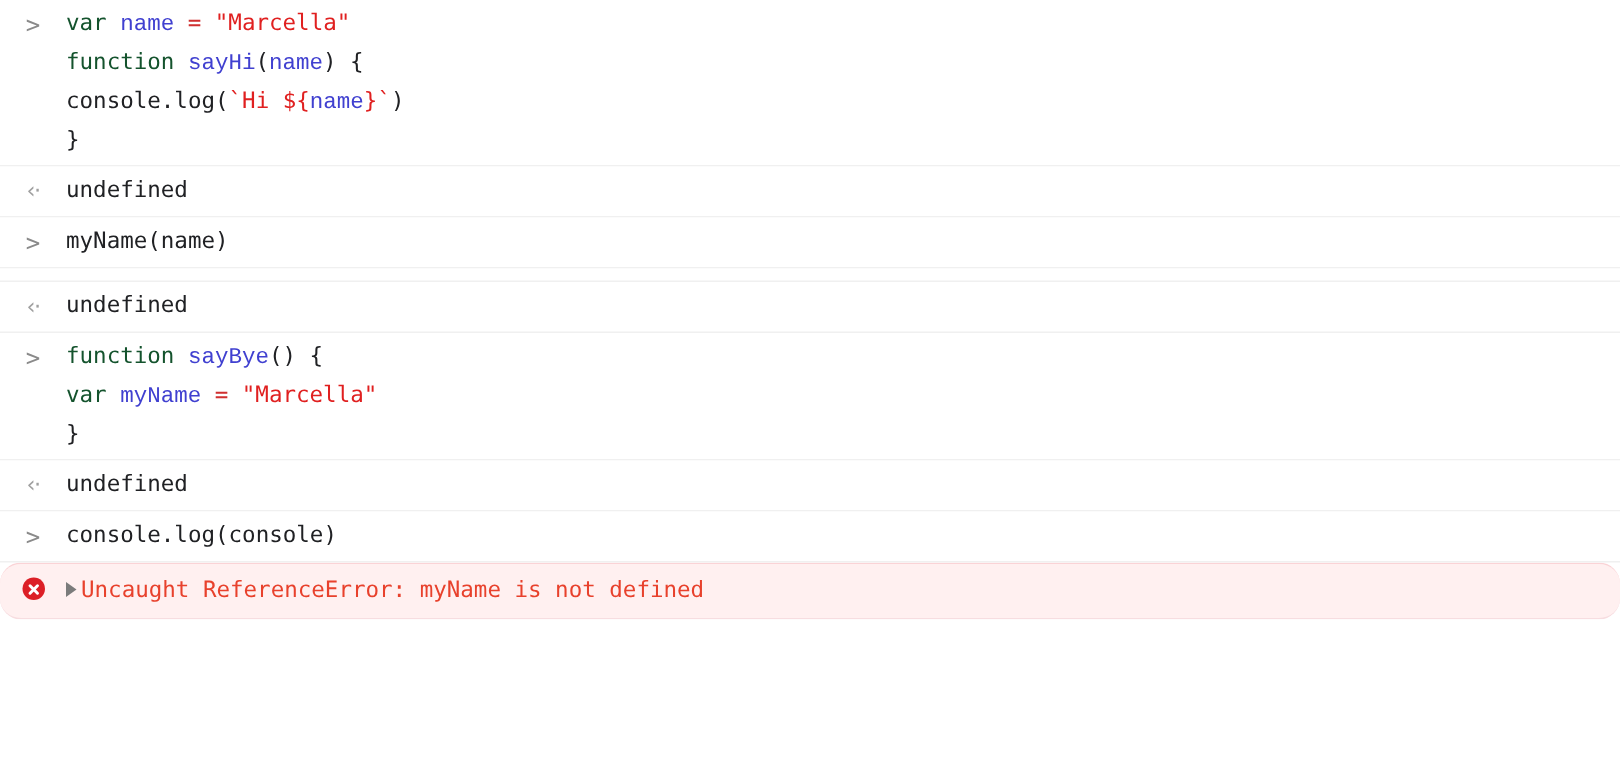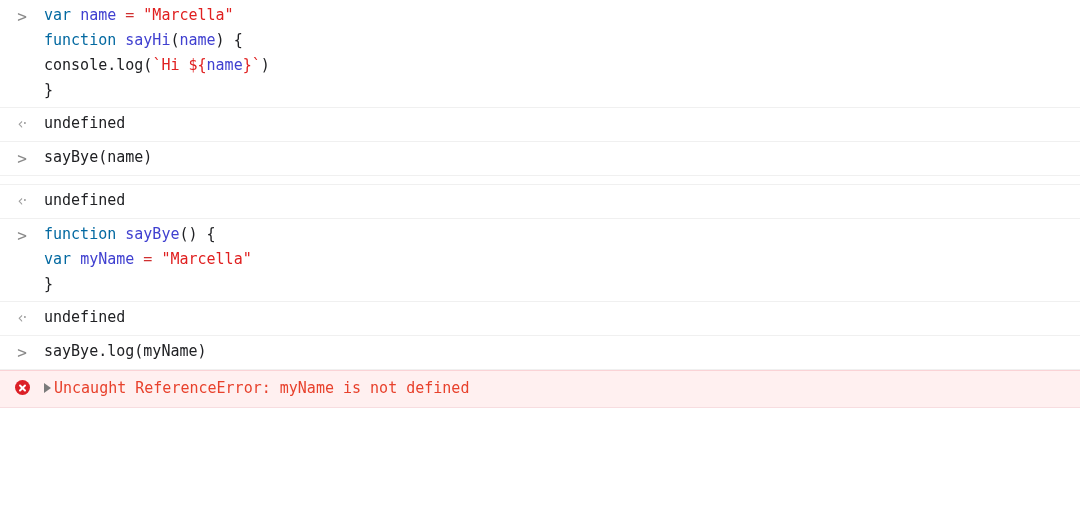--- a/index.html
+++ b/index.html
@@ -27,21 +27,21 @@
   
   .row {
     position: relative;
     display: flex;
     align-items: flex-start;
     border-bottom: 1px solid #f0f0f0;
     padding: 3px 0 4px 0;
     box-sizing: border-box;
     background: #ffffff;
   }
-  .row:last-child { border-bottom: 1px solid #f7dde0; }
+  .row:last-child { border-bottom: 1px solid #f7dde0; border-radius: 14px; }
 
   .gutter {
     flex: 0 0 44px;
     width: 44px;
     text-align: center;
     padding-top: 1px;
     user-select: none;
   }
 
   .content {
@@ -62,22 +62,22 @@
   .glyph-return {
     display: inline-block;
     color: #a0a0a0;
     font-size: 15px;
     font-family: "DejaVu Sans", sans-serif;
     line-height: 25px;
     letter-spacing: -1px;
   }
 
   
-  .tok-kw      { color: #0369a1; }
-  .tok-ident   { color: #4040d0; }
+  .tok-kw      { color: #14532d; }
+  .tok-ident   { color: #4040d0; font-family: Liberation Mono, monospace; }
   .tok-str     { color: #e02020; }
   .tok-op      { color: #d03030; }
   .tok-plain   { color: #202124; }
 
   
   .row-output .content { color: #202124; }
   .row-return .content { color: #868686; }
 
   
   .row-error {
@@ -138,38 +138,38 @@
     <div class="row row-input multiline">
       <div class="gutter"><span class="glyph-input">&gt;</span></div>
       <div class="content"><span class="code-line"><span class="tok-kw">var </span><span class="tok-ident">name </span><span class="tok-op">= </span><span class="tok-str">"Marcella"</span></span><span class="code-line"><span class="tok-kw">function </span><span class="tok-ident">sayHi</span><span class="tok-plain">(</span><span class="tok-ident">name</span><span class="tok-plain">) {</span></span><span class="code-line"><span class="tok-plain">console.log(</span><span class="tok-str">`Hi ${</span><span class="tok-ident">name</span><span class="tok-str">}`</span><span class="tok-plain">)</span></span><span class="code-line"><span class="tok-plain">}</span></span></div>
     </div>
     <div class="row row-return">
       <div class="gutter"><span class="glyph-return">‹·</span></div>
       <div class="content"><span class="code-line"><span class="tok-plain">undefined</span></span></div>
     </div>
     <div class="row row-input">
       <div class="gutter"><span class="glyph-input">&gt;</span></div>
-      <div class="content"><span class="code-line"><span class="tok-plain">sayBye(name)</span></span></div>
+      <div class="content"><span class="code-line"><span class="tok-plain">myName(name)</span></span></div>
     </div>
     <div class="row row-output">
       <div class="gutter"></div>
     </div>
     <div class="row row-return">
       <div class="gutter"><span class="glyph-return">‹·</span></div>
       <div class="content"><span class="code-line"><span class="tok-plain">undefined</span></span></div>
     </div>
     <div class="row row-input multiline">
       <div class="gutter"><span class="glyph-input">&gt;</span></div>
       <div class="content"><span class="code-line"><span class="tok-kw">function </span><span class="tok-ident">sayBye</span><span class="tok-plain">() {</span></span><span class="code-line"><span class="tok-kw">var </span><span class="tok-ident">myName </span><span class="tok-op">= </span><span class="tok-str">"Marcella"</span></span><span class="code-line"><span class="tok-plain">}</span></span></div>
     </div>
     <div class="row row-return">
       <div class="gutter"><span class="glyph-return">‹·</span></div>
       <div class="content"><span class="code-line"><span class="tok-plain">undefined</span></span></div>
     </div>
     <div class="row row-input">
       <div class="gutter"><span class="glyph-input">&gt;</span></div>
-      <div class="content"><span class="code-line"><span class="tok-plain">sayBye.log(myName)</span></span></div>
+      <div class="content"><span class="code-line"><span class="tok-plain">console.log(console)</span></span></div>
     </div>
     <div class="row row-error">
       <div class="gutter"><span class="err-icon"></span></div>
       <div class="content"><span class="code-line"><span class="disclosure"></span><span>Uncaught ReferenceError: myName is not defined</span></span></div>
     </div>
   </div>
 
 </body></html>

